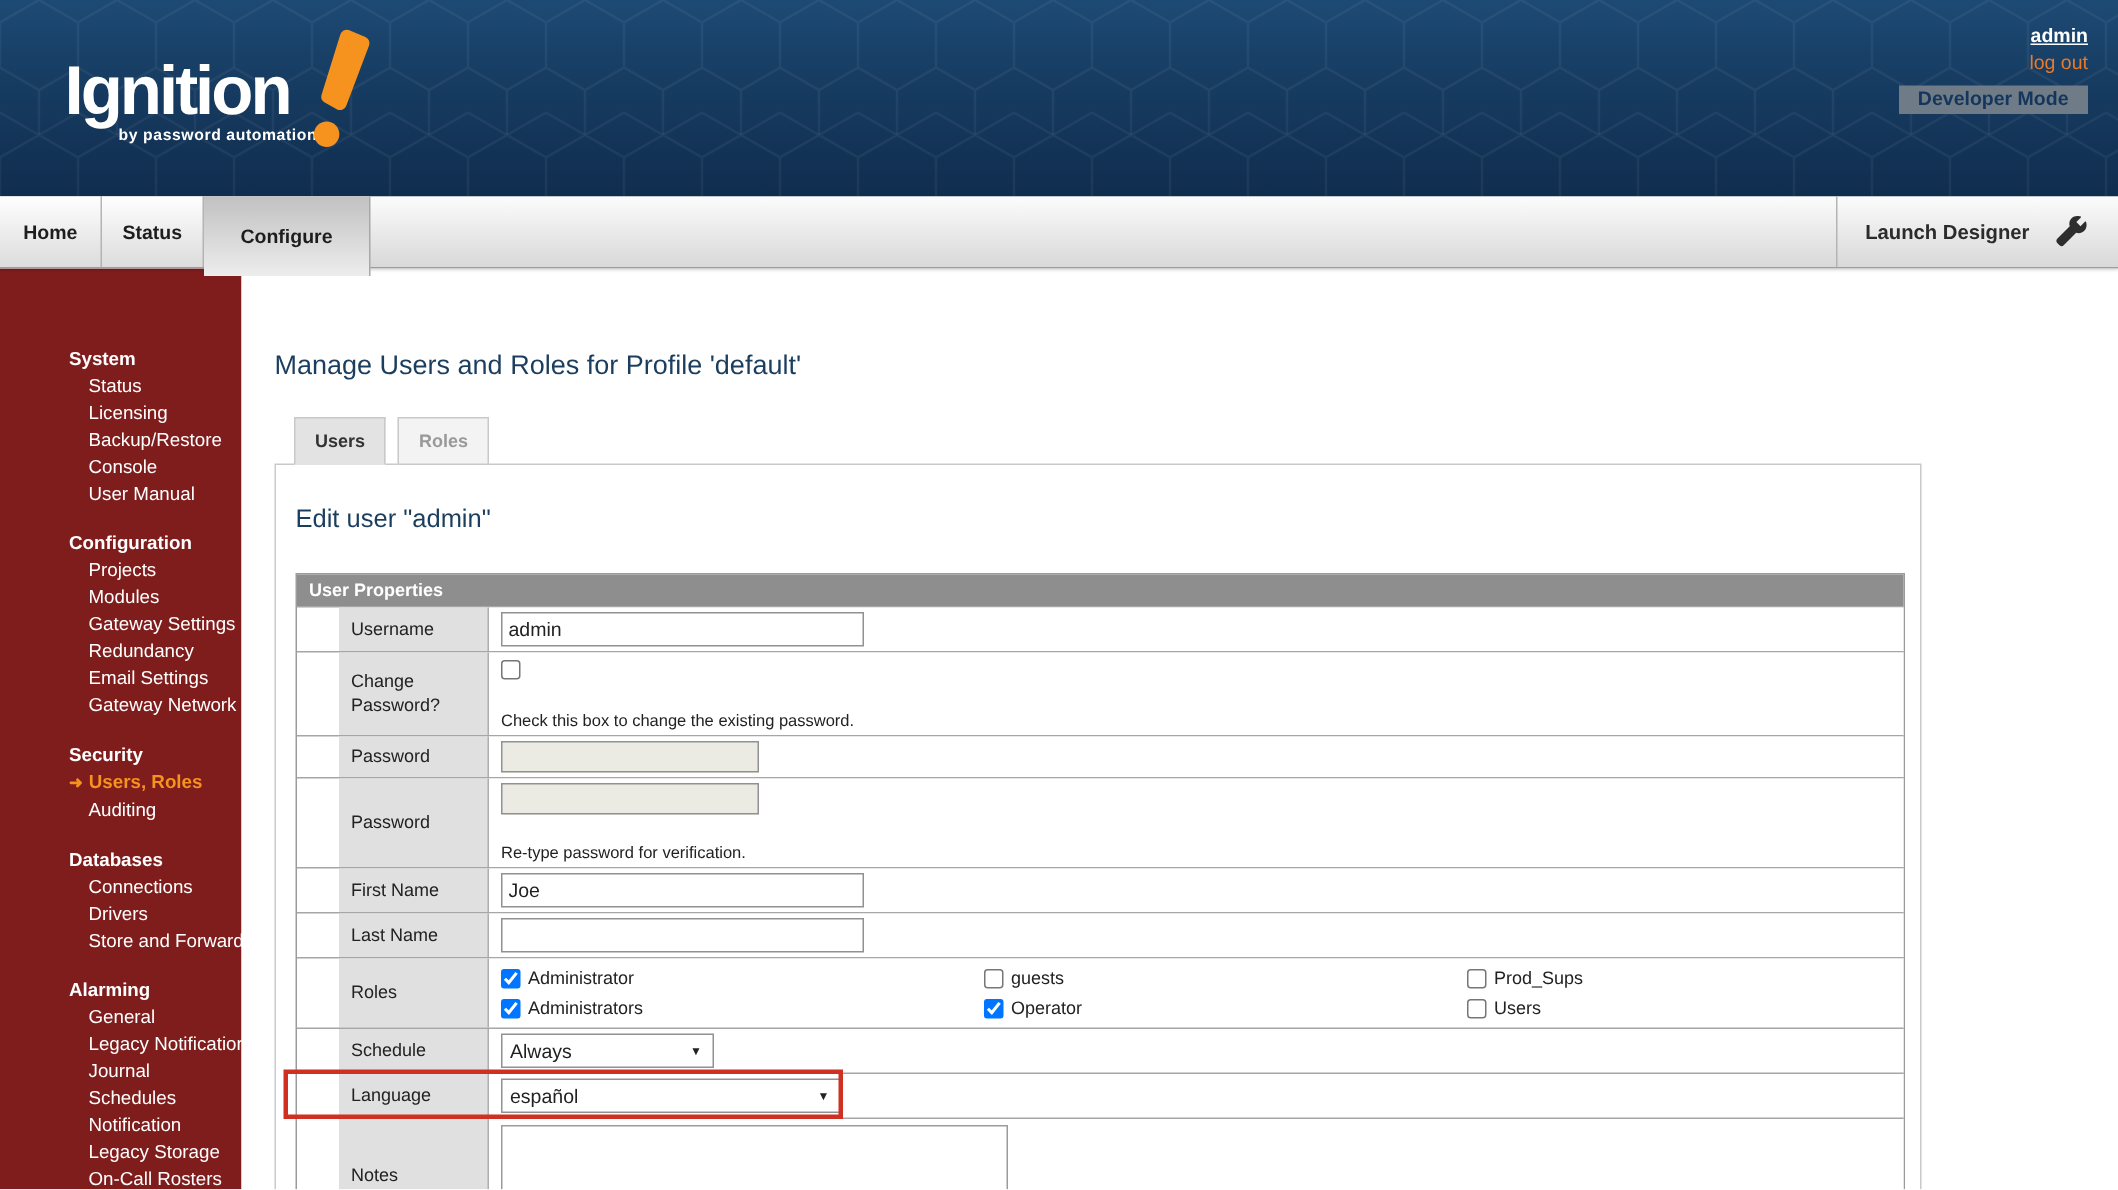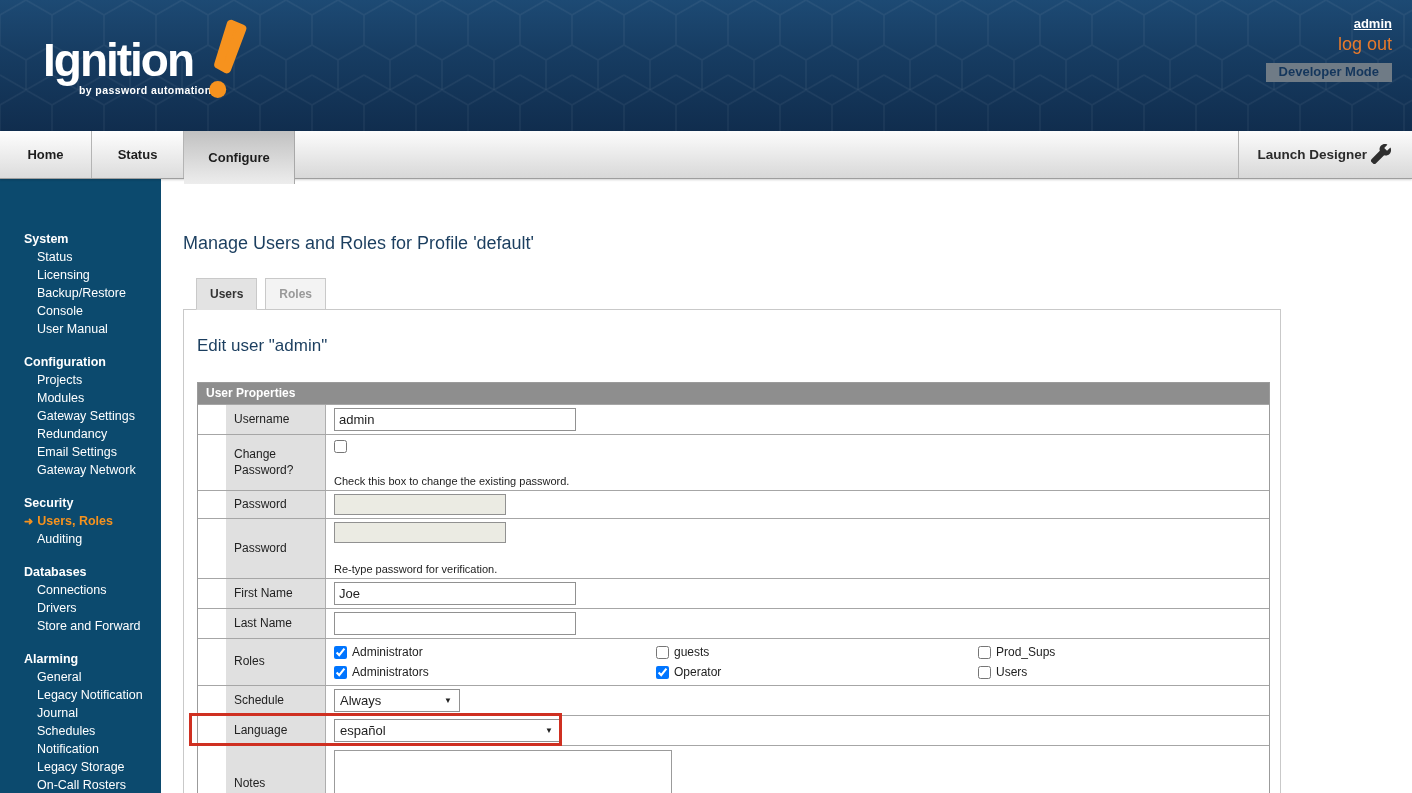--- a/index.html
+++ b/index.html
@@ -11,38 +11,38 @@
   .header { height:131px; position:relative;
     background: linear-gradient(180deg,#1d4a74 0%, #173d63 38%, #102d4e 100%);
     overflow:hidden; }
   .hex-bg { position:absolute; left:0; top:0; width:100%; height:100%; }
   .logo { position:absolute; left:43px; top:36px; color:#fff; }
   .logo-brand { font-size:46px; font-weight:bold; letter-spacing:-2px; line-height:1.05; }
   .logo-excl { position:absolute; left:156px; top:-22px; }
   .logo-tagline { font-size:10.5px; font-weight:bold; letter-spacing:0.4px; margin:0 0 0 36px; }
   .header-right { position:absolute; top:16px; right:20px; display:flex; flex-direction:column; align-items:flex-end; }
   .admin-link { color:#fff; font-weight:bold; font-size:13px; text-decoration:underline; cursor:pointer; }
-  .logout-link { color:#e87a2b; font-size:18px; margin-top:3px; cursor:pointer; }
+  .logout-link { color:#e87a2b; font-size:13px; margin-top:3px; cursor:pointer; }
   .dev-badge { margin-top:8px; background:#6f7b86; color:#14365c; font-weight:bold; font-size:13px;
     padding:1px 13px 3px; cursor:pointer; }
 
   
   .navbar { height:48px; background:linear-gradient(#fcfcfc,#d8d8d8); border-bottom:1px solid #9e9e9e;
     display:flex; position:relative; z-index:6; box-shadow:0 1px 2px rgba(0,0,0,0.18); }
-  .nav-tab { width:92px; display:flex; align-items:center; justify-content:center; font-size:13px;
+  .nav-tab { width:68px; display:flex; align-items:center; justify-content:center; font-size:13px;
     font-weight:bold; color:#1d1d1d; border-right:1px solid #b4b4b4; cursor:pointer;
     background:linear-gradient(#fefefe,#dcdcdc); }
   .nav-tab.active { width:111px; background:linear-gradient(#c1c1c1,#ededed); height:53px;
     margin-bottom:-5px; border-right:1px solid #a8a8a8; }
   .nav-right { margin-left:auto; border-left:1px solid #b4b4b4; display:flex; align-items:center;
-    padding:0 20px 0 18px; gap:2px; font-size:13.5px; font-weight:bold; color:#2b2b2b; cursor:pointer; }
+    padding:0 20px 0 18px; gap:16px; font-size:13.5px; font-weight:bold; color:#2b2b2b; cursor:pointer; }
 
   
   .body-row { display:flex; height:614px; }
-  .sidebar { width:161px; background:#0c4a6e; padding-top:51px; flex-shrink:0; }
+  .sidebar { width:161px; background:#7f1d1d; padding-top:51px; flex-shrink:0;padding-left:22px; }
   .sb-section { margin-bottom:15px; }
   .sb-title { font-weight:bold; color:#fff; font-size:12.5px; padding-left:24px; line-height:18px; }
   .sb-item { color:#fff; font-size:12.5px; line-height:18px; padding-left:37px; cursor:pointer; white-space:nowrap; }
   .sb-item.active { color:#f6921e; font-weight:bold; padding-left:24px; }
   .sb-arrow { color:#f6921e; margin-right:4px; font-size:11px; }
 
   .main { flex:1; padding:54px 0 0 22px; position:relative; overflow:hidden; background:#fff; }
   .page-title { font-size:18px; color:#1b3e5f; font-weight:normal; margin-bottom:24px; }
   .tabs { display:flex; gap:8px; margin-left:13px; position:relative; z-index:2; }
   .tab { padding:0 13px; height:32px; line-height:31px; font-size:12px; font-weight:bold;
@@ -63,21 +63,21 @@
   .pw-input { width:172px; height:21px; border:1px solid #919191; background:#ebebe3; }
   .help { font-size:11px; color:#222; margin-top:20px; }
   .cb { width:13px; height:13px; margin:2px 0; }
   .roles-grid { display:grid; grid-template-columns:322px 322px auto; grid-template-rows:20px 20px;
     grid-auto-flow:column; align-items:center; }
   .role-opt { display:flex; align-items:center; gap:5px; font-size:12px; color:#222; cursor:pointer; }
   .role-opt input { width:13px; height:13px; }
   .fake-select { display:flex; justify-content:space-between; align-items:center; border:1px solid #919191;
     height:23px; background:#fff; padding:0 7px 0 5px; font-size:13px; color:#222; cursor:pointer; }
   .dd-arrow { font-size:8px; color:#222; }
-  .sel-schedule { width:126px; }
+  .sel-schedule { width:142px; }
   .sel-language { width:227px; }
   .red-box { position:absolute; left:-9px; top:-3px; width:373px; height:33px;
     border:3px solid #cf3021; pointer-events:none; z-index:3; }
   .notes-area { width:338px; height:65px; border:1px solid #9b9b9b; resize:both;
     font:13px "Liberation Sans",sans-serif; padding:2px 4px; }
   .row-notes .cell-value { padding:4px 8px 7px; }
 </style>
 </head>
 <body>
 

